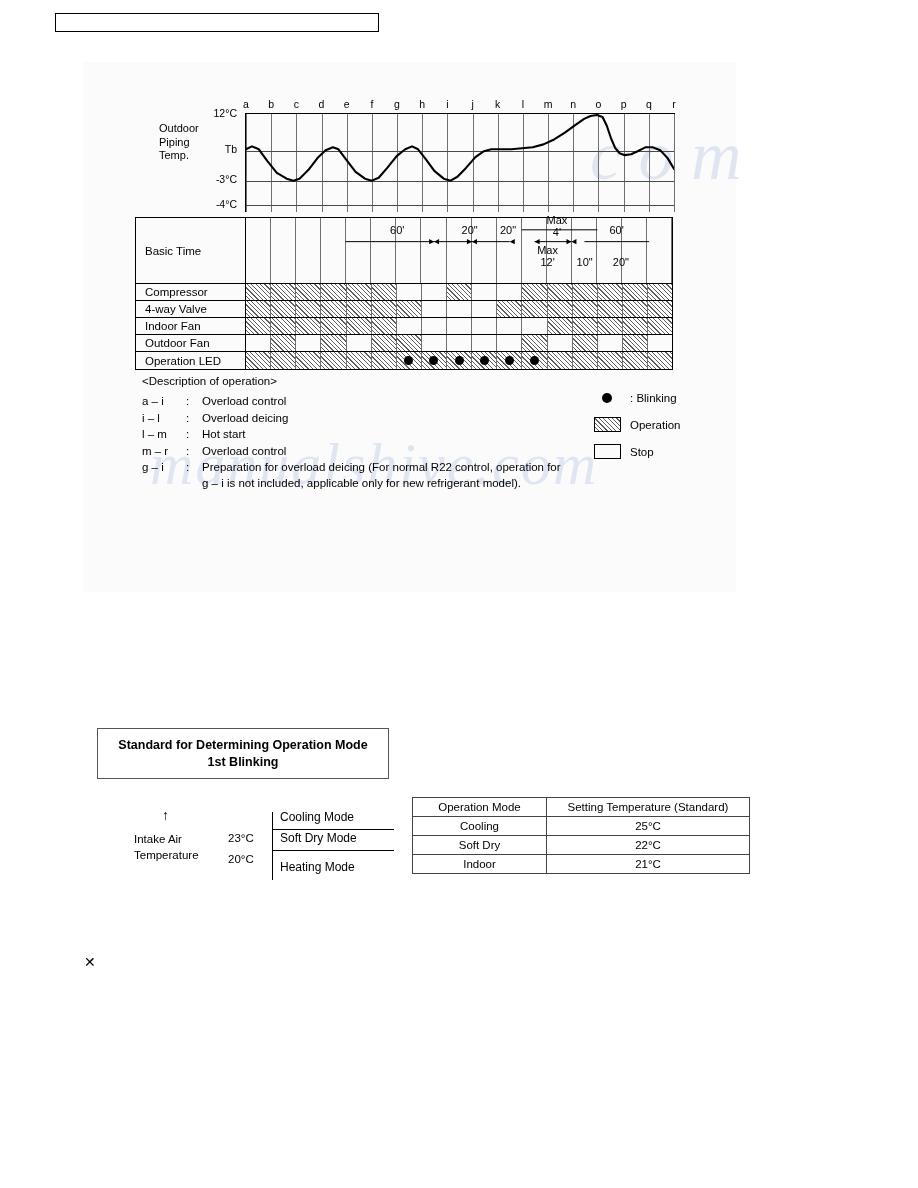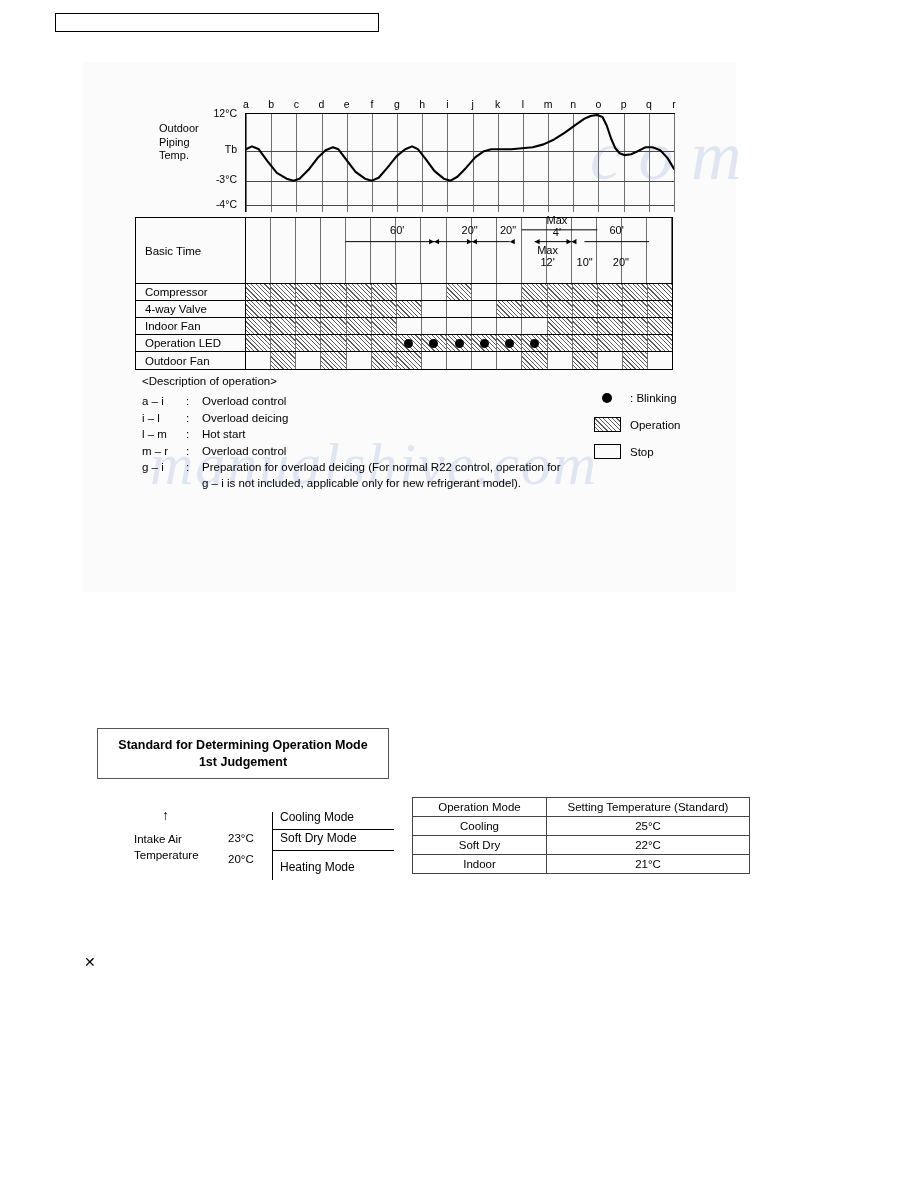--- a/index.html
+++ b/index.html
@@ -519,20 +519,43 @@
           <div class="gcell"></div>
           <div class="gcell hatch"></div>
           <div class="gcell hatch"></div>
           <div class="gcell hatch"></div>
           <div class="gcell hatch"></div>
           <div class="gcell hatch"></div>
         </div>
     </div>
 
     <div class="grow statusrow">
+      <div class="glabel">Outdoor Fan</div>
+      <div class="gcells">
+          <div class="gcell"></div>
+          <div class="gcell hatch"></div>
+          <div class="gcell"></div>
+          <div class="gcell hatch"></div>
+          <div class="gcell"></div>
+          <div class="gcell hatch"></div>
+          <div class="gcell hatch"></div>
+          <div class="gcell"></div>
+          <div class="gcell"></div>
+          <div class="gcell"></div>
+          <div class="gcell"></div>
+          <div class="gcell hatch"></div>
+          <div class="gcell"></div>
+          <div class="gcell hatch"></div>
+          <div class="gcell"></div>
+          <div class="gcell hatch"></div>
+          <div class="gcell"></div>
+        </div>
+    </div>
+
+    <div class="grow statusrow">
       <div class="glabel">Operation LED</div>
       <div class="gcells">
           <div class="gcell hatch"></div>
           <div class="gcell hatch"></div>
           <div class="gcell hatch"></div>
           <div class="gcell hatch"></div>
           <div class="gcell hatch"></div>
           <div class="gcell hatch"></div>
           <div class="gcell hatch">
             <span class="led-dot"></span>
@@ -550,43 +573,20 @@
             <span class="led-dot"></span>
           </div>
           <div class="gcell hatch">
             <span class="led-dot"></span>
           </div>
           <div class="gcell hatch"></div>
           <div class="gcell hatch"></div>
           <div class="gcell hatch"></div>
           <div class="gcell hatch"></div>
           <div class="gcell hatch"></div>
-        </div>
-    </div>
-
-    <div class="grow statusrow">
-      <div class="glabel">Outdoor Fan</div>
-      <div class="gcells">
-          <div class="gcell"></div>
-          <div class="gcell hatch"></div>
-          <div class="gcell"></div>
-          <div class="gcell hatch"></div>
-          <div class="gcell"></div>
-          <div class="gcell hatch"></div>
-          <div class="gcell hatch"></div>
-          <div class="gcell"></div>
-          <div class="gcell"></div>
-          <div class="gcell"></div>
-          <div class="gcell"></div>
-          <div class="gcell hatch"></div>
-          <div class="gcell"></div>
-          <div class="gcell hatch"></div>
-          <div class="gcell"></div>
-          <div class="gcell hatch"></div>
-          <div class="gcell"></div>
         </div>
     </div>
 
   </div>
 </div>
 
 <div id="description">
   <div id="desc-title">&lt;Description of operation&gt;</div>
   <div id="desc-list">
       <div class="desc-row">
@@ -633,21 +633,21 @@
   <div class="legend-row">
     <span class="legend-mark">
         <span class="legend-swatch"></span>
       </span>
     <span class="legend-label">Stop</span>
   </div>
 </div>
 
 <div id="std-box">
   <div>Standard for Determining Operation Mode</div>
-  <div>1st Judgement</div>
+  <div>1st Blinking</div>
 </div>
 
 <div id="intake-diagram">
   <div id="arrow-up">↑</div>
   <div id="intake-label">
     <span>Intake Air</span><br>
     <span>Temperature</span>
   </div>
   <div class="temp-mark" id="temp-23">23°C</div>
   <div class="temp-mark" id="temp-20">20°C</div>

